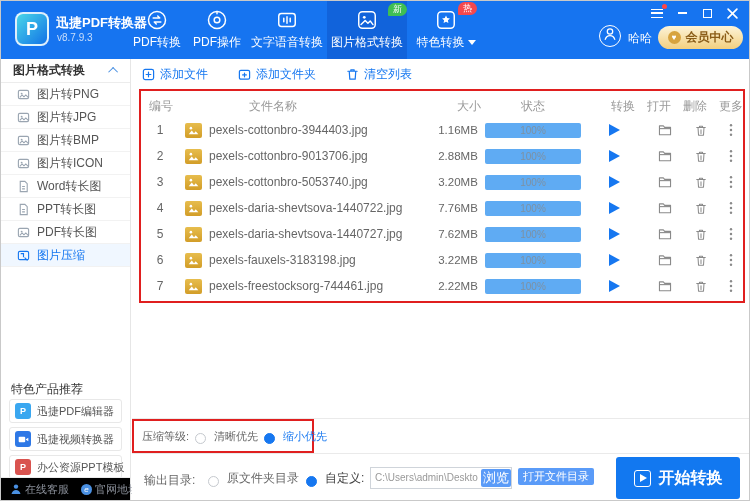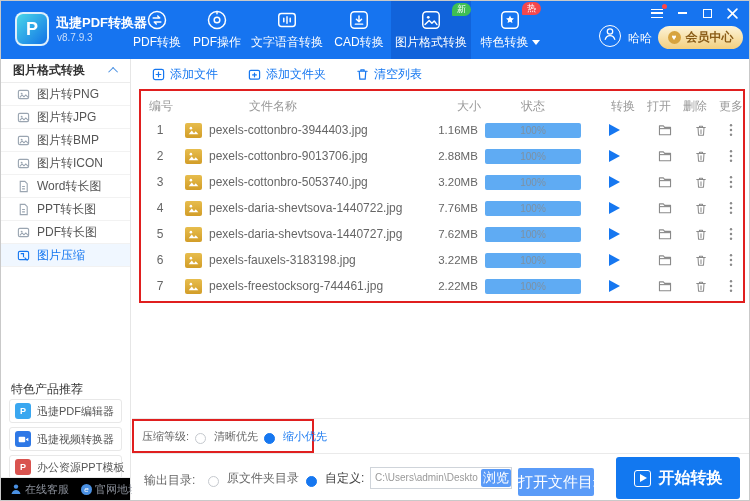--- a/index.html
+++ b/index.html
@@ -54,21 +54,21 @@
           display:flex; align-items:center; gap:6px; padding-left:5px; font-size:11px; color:#555; cursor:pointer; white-space:nowrap; }
   .prod-ic { width:16px; height:16px; border-radius:3px; color:#fff; font-size:9px; font-weight:bold;
              display:flex; align-items:center; justify-content:center; flex:0 0 auto; }
   .side-foot { position:absolute; bottom:0; left:0; width:129px; height:23px; border-top:1px solid #ececec; background:#000000;
                display:flex; align-items:center; padding:0 9px; gap:12px; font-size:11px; color:#8a8f99; }
   .foot-link { display:flex; align-items:center; gap:3px; cursor:pointer; white-space:nowrap; }
   .e-badge { width:11px; height:11px; border-radius:50%; background:#4a90e2; color:#fff; font-size:8px; line-height:11px; text-align:center; font-style:italic; }
 
   
   .main { position:absolute; left:131px; top:58px; right:0; bottom:0; background:#fff; }
-  .toolbar { position:absolute; top:0; left:0; height:30px; display:flex; align-items:center; gap:30px; padding-left:20px; }
+  .toolbar { position:absolute; top:0; left:0; height:30px; display:flex; align-items:center; gap:30px; padding-left:10px; }
   .tbtn { display:flex; align-items:center; gap:5px; color:#1677f0; font-size:12px; cursor:pointer; white-space:nowrap; }
 
   .tbl-box { position:absolute; left:7px; top:30px; width:606px; height:214px; border:2px solid #e01f1f; }
   .th { position:absolute; top:7px; font-size:12px; color:#999; white-space:nowrap; }
   .rows { position:absolute; top:26px; left:0; width:602px; }
   .row { display:grid; grid-template-columns:38px 28px 224px 54px 96px 66px 36px 36px 24px; height:26px; align-items:center;
          font-size:12px; color:#666; }
   .cell { display:flex; align-items:center; justify-content:center; height:100%; }
   .c-name { justify-content:flex-start; padding-left:2px; overflow:hidden; white-space:nowrap; }
   .c-size { font-size:11.5px; }
@@ -89,21 +89,21 @@
 
   .out { position:absolute; left:0; right:0; top:395px; height:48px; font-size:12px; color:#666; }
   .out-label { position:absolute; left:12px; top:18px; white-space:nowrap; }
   .out .opt { position:absolute; top:16px; }
   .opt-src { left:76px; }
   .opt-custom { left:174px; color:#444; }
   .path-wrap { position:absolute; left:238px; top:13px; width:142px; height:22px; }
   .path-input { width:100%; height:22px; border:1px solid #cfd4da; font-size:10px; color:#999; padding:0 33px 0 4px; outline:none; }
   .browse { position:absolute; right:1px; top:2px; width:30px; height:18px; background:#5a9bf8; color:#fff; font-size:13px;
             border:none; border-radius:2px; cursor:pointer; }
-  .open-dir { position:absolute; left:386px; top:14px; width:76px; height:28px; background:#5a9bf8; color:#fff; font-size:15px;
+  .open-dir { position:absolute; left:386px; top:14px; width:76px; height:17px; background:#5a9bf8; color:#fff; font-size:11px;
               border:none; border-radius:2px; cursor:pointer; white-space:nowrap; }
   .start-btn { position:absolute; right:9px; top:3px; width:124px; height:42px; background:#1278f0; border:none; border-radius:3px;
                color:#fff; font-size:16px; font-weight:bold; display:flex; align-items:center; justify-content:center; gap:8px; cursor:pointer; }
   .start-ic { width:17px; height:17px; border:1.5px solid #fff; border-radius:3px; display:flex; align-items:center; justify-content:center; }
   .start-ic::after { content:""; width:0; height:0; border-left:7px solid #fff; border-top:4px solid transparent; border-bottom:4px solid transparent; margin-left:2px; }
 </style>
 </head>
 <body>
 
 <div class="app">
@@ -136,29 +136,20 @@
         <span class="tab-label">PDF操作</span>
       </div>
       <div class="tab" style="width:80px">
         <span>
           <svg width="22" height="22" viewBox="0 0 24 24" fill="none" stroke="#fff" stroke-width="1.6" stroke-linecap="round">
               <rect x="3" y="5" width="18" height="14" rx="3"></rect>
               <path d="M8.5 10v4M12 8.5v7M15.5 10v4"></path>
             </svg>
         </span>
         <span class="tab-label">文字语音转换</span>
-      </div>
-      <div class="tab" style="width:64px">
-        <span>
-          <svg width="22" height="22" viewBox="0 0 24 24" fill="none" stroke="#fff" stroke-width="1.6" stroke-linecap="round" stroke-linejoin="round">
-              <rect x="3" y="3" width="18" height="18" rx="4"></rect>
-              <path d="M12 7.5V14m0 0l-2.8-2.8M12 14l2.8-2.8M8 16.5h8"></path>
-            </svg>
-        </span>
-        <span class="tab-label">CAD转换</span>
       </div>
       <div class="tab active" style="width:80px">
         <span class="badge new">新</span>
         <span>
           <svg width="22" height="22" viewBox="0 0 24 24" fill="none" stroke="#fff" stroke-width="1.6" stroke-linecap="round" stroke-linejoin="round">
               <rect x="3" y="3" width="18" height="18" rx="4"></rect>
               <circle cx="9" cy="9" r="1.5" fill="#fff" stroke="none"></circle>
               <path d="M5.5 17l4.5-4.5 3 3 2.5-2.5 3 4"></path>
             </svg>
         </span>

